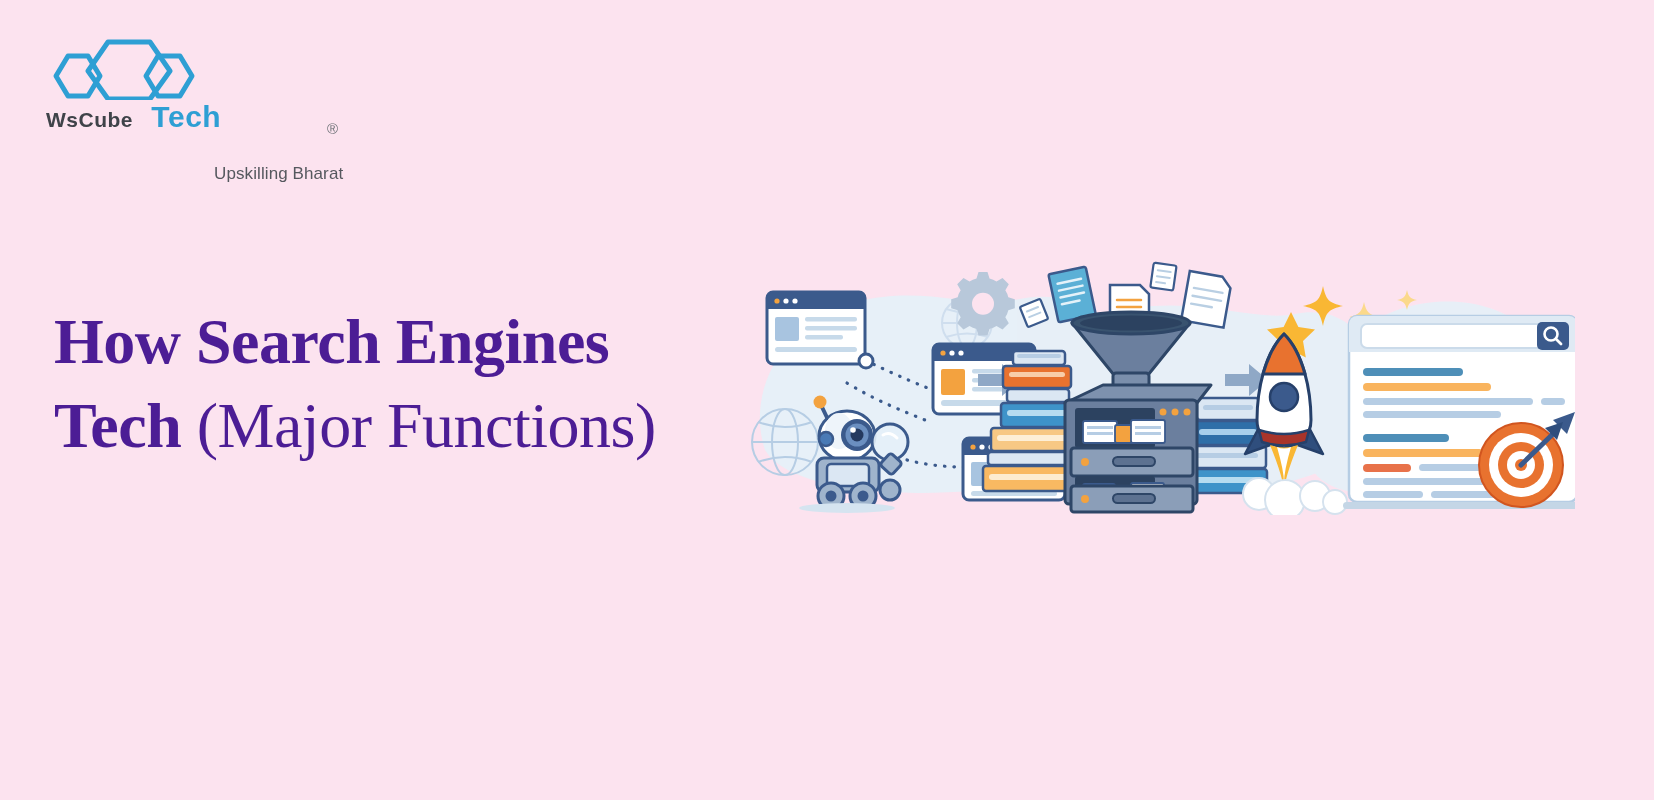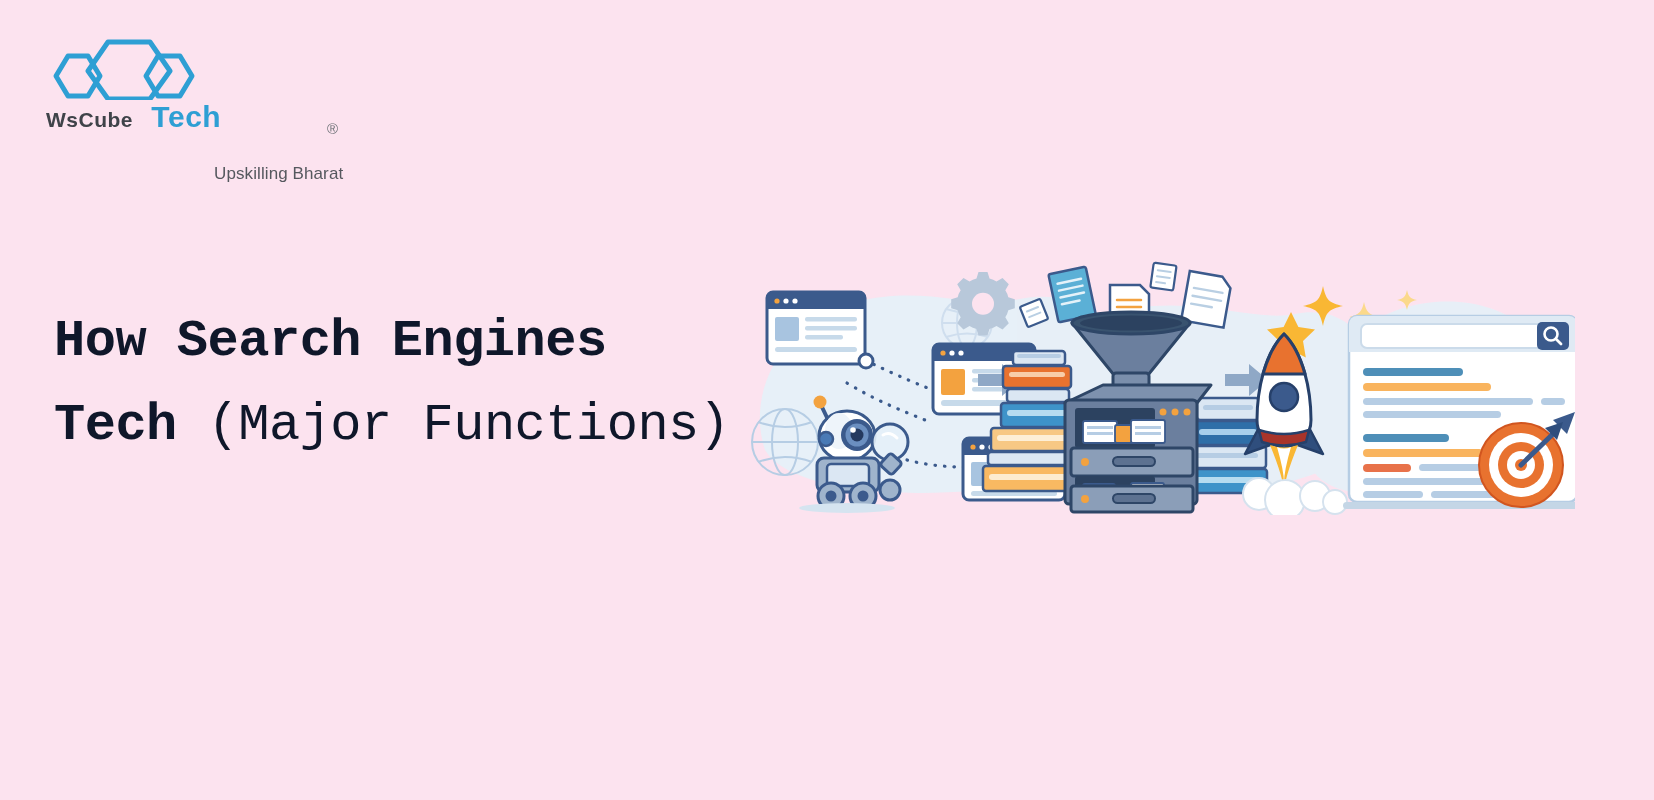--- a/index.html
+++ b/index.html
@@ -74,24 +74,24 @@
     color: #55585e;
     letter-spacing: 0.1px;
   }
 
   
   .headline {
     position: absolute;
     left: 54px;
     top: 300px;
     width: 720px;
-    font-size: 52px;
+    font-size: 64px;
     line-height: 84px;
-    color: #0f172a;
-    font-family: Liberation Mono, monospace;
+    color: #4c1d95;
+    font-family: Liberation Serif, serif;
     letter-spacing: -0.5px;
   }
   .headline .bold { font-weight: bold; }
   .headline .light { font-weight: normal; }
 
   
   .illustration {
     position: absolute;
     left: 735px;
     top: 250px;

